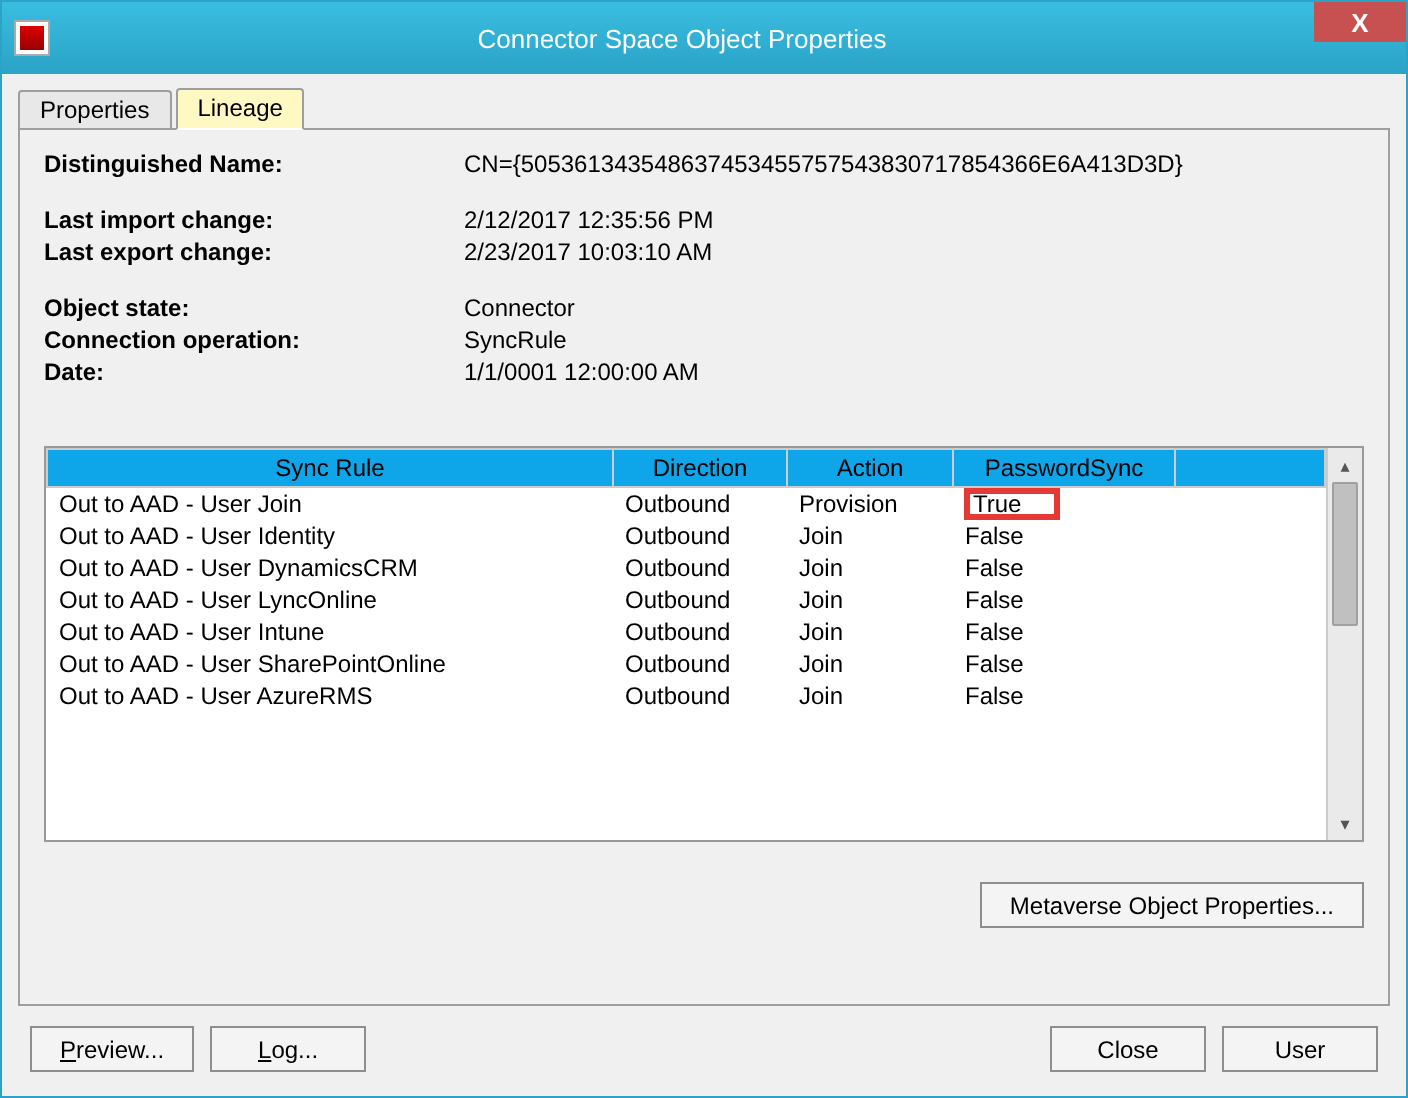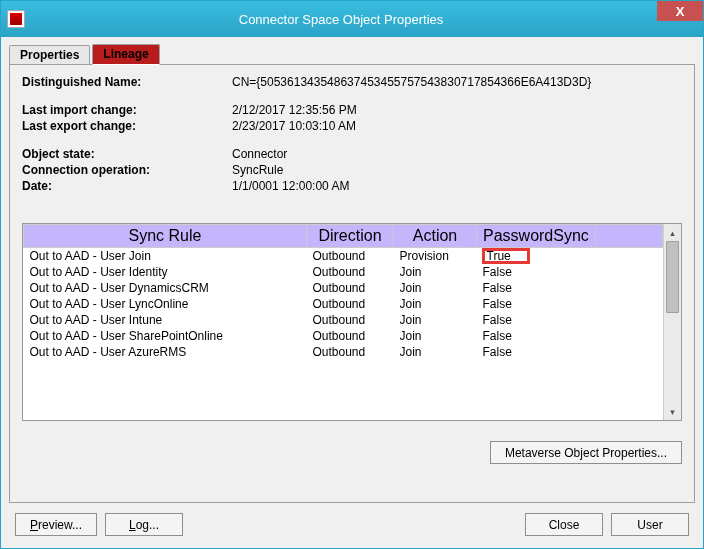--- a/index.html
+++ b/index.html
@@ -47,25 +47,25 @@
 .tabs-row {
   display: flex; align-items: flex-end; gap: 2px;
   padding: 6px 8px 0 8px;
 }
 .tab {
   padding: 2px 10px 3px 10px;
   border: 1px solid #9e9e9e;
   border-bottom: none;
   background: #f0f0f0;
   border-radius: 2px 2px 0 0;
-  position: relative; top: 1px; font-weight: bold;
+  position: relative; top: 1px;
 }
 .tab.active {
-  background: #b91c1c;
-  font-weight: bold;
+  background: #fef9c3;
+  font-weight: normal;
   z-index: 2;
   border-bottom: 1px solid #fff;
 }
 .tab:not(.active) {
   background: #e8e8e8;
 }
 .tabpanel {
   margin: 0 8px 0 8px;
   border: 1px solid #9e9e9e;
   background: #f0f0f0;
@@ -88,24 +88,24 @@
   height: 196px;
   display: flex;
 }
 .table-scroll {
   flex: 1; overflow: hidden;
 }
 table {
   border-collapse: collapse; width: 100%;
 }
 thead th {
-  background: #c4b5fd;
+  background: #0ea5e9;
   border: 1px solid #ccc;
   font-weight: normal;
-  font-size: 16px;
+  font-size: 12px;
   padding: 2px 6px;
   text-align: center;
 }
 thead th.sync-rule { width: 270px; text-align: center; }
 thead th.direction { width: 74px; }
 thead th.action { width: 70px; }
 thead th.pwsync { width: 98px; }
 tbody td {
   font-size: 12px;
   padding: 1px 6px;

